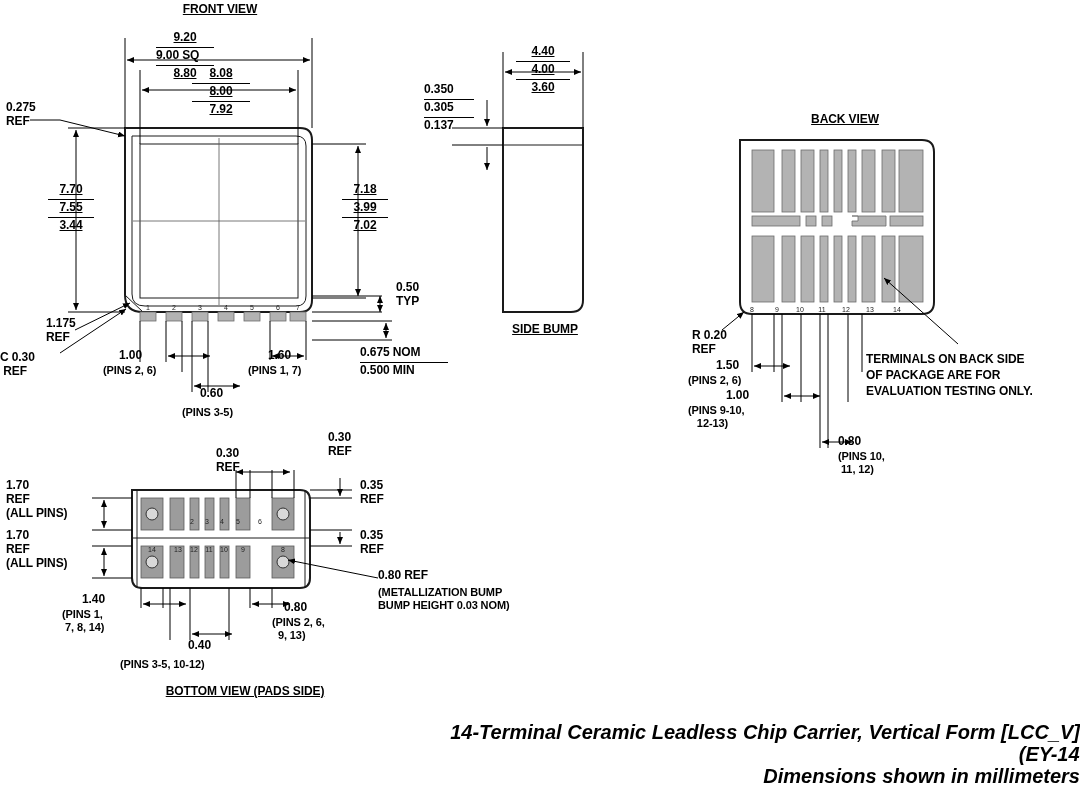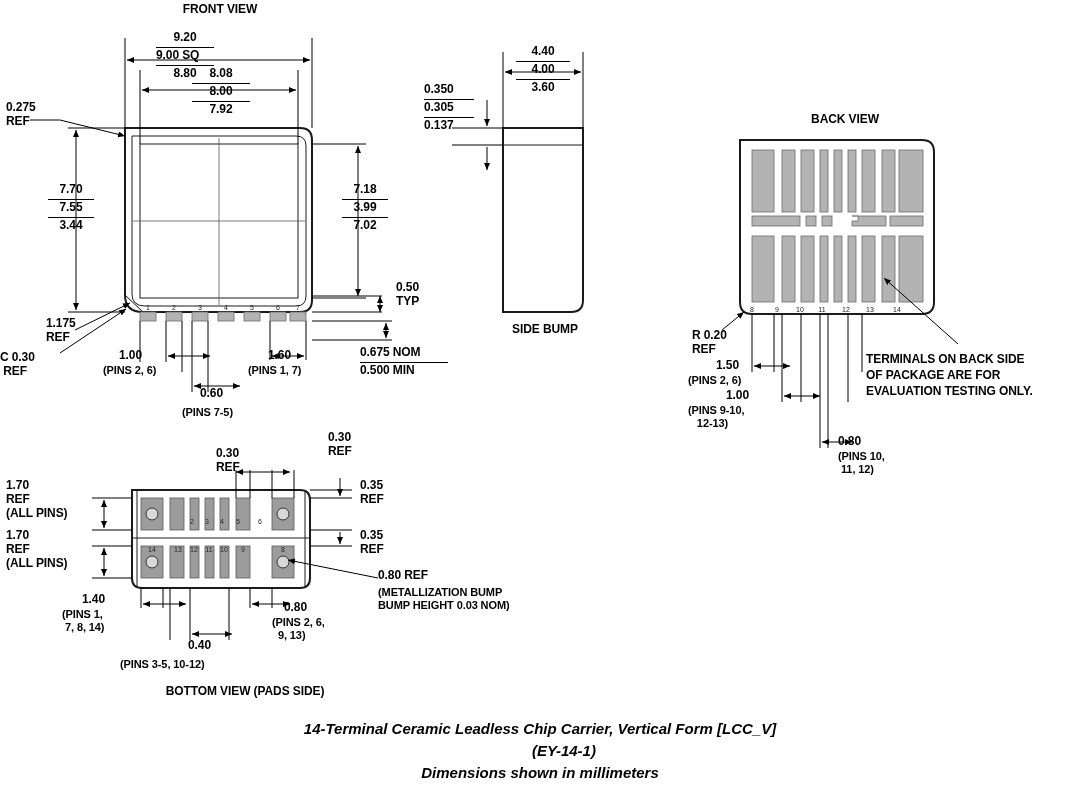--- a/index.html
+++ b/index.html
@@ -16,29 +16,29 @@
     overflow: hidden;
   }
   .lbl {
     position: absolute;
     font-size: 12px;
     font-weight: bold;
     line-height: 1.18;
     white-space: pre;
     letter-spacing: -0.1px;
   }
-  .lbl.c { text-align: center; }
+  .lbl.c { text-align: center; text-decoration: underline; }
   .lbl.sm { font-size: 11px; }
   .title-blk {
     position: absolute;
     width: 100%;
-    text-align: center;
+    text-align: right;
     font-style: italic;
     font-weight: bold;
-    font-size: 15px;
+    font-size: 20px;
     line-height: 1.45;
   }
   .rule {
     position: absolute;
     background: #000;
     height: 1px;
   }
   svg { position: absolute; left: 0; top: 0; overflow: visible; }
   .dim { stroke: #000; stroke-width: 1; fill: none; }
   .ext { stroke: #000; stroke-width: 1; fill: none; }
@@ -334,21 +334,21 @@
  REF</div>
 
 <div class="lbl" style="left:396px; top:280px;">0.50
 TYP</div>
 
 <div class="lbl" style="left:119px; top:348px;">1.00</div>
 <div class="lbl sm" style="left:103px; top:364px;">(PINS 2, 6)</div>
 <div class="lbl" style="left:268px; top:348px;">1.60</div>
 <div class="lbl sm" style="left:248px; top:364px;">(PINS 1, 7)</div>
 <div class="lbl" style="left:200px; top:386px;">0.60</div>
-<div class="lbl sm" style="left:182px; top:406px;">(PINS 7-5)</div>
+<div class="lbl sm" style="left:182px; top:406px;">(PINS 3-5)</div>
 
 <div class="lbl" style="left:360px; top:345px;">0.675 NOM</div>
 <div class="rule" style="left:360px; top:362px; width:88px;"></div>
 <div class="lbl" style="left:360px; top:363px;">0.500 MIN</div>
 
 <div class="lbl c" style="left:500px; top:322px; width:90px;">SIDE BUMP</div>
 <div class="lbl c" style="left:512px; top:44px; width:62px;">4.40</div>
 <div class="rule" style="left:516px; top:61px; width:54px;"></div>
 <div class="lbl c" style="left:512px; top:62px; width:62px;text-align:center;">4.00</div>
 <div class="rule" style="left:516px; top:79px; width:54px;"></div>

